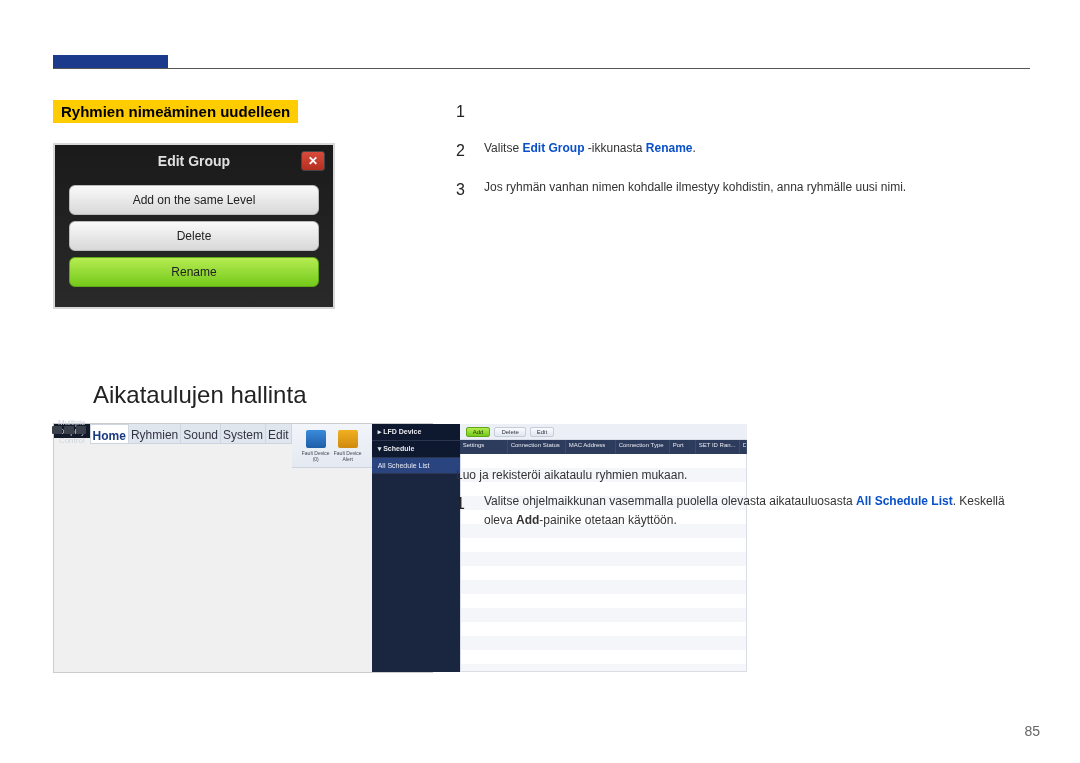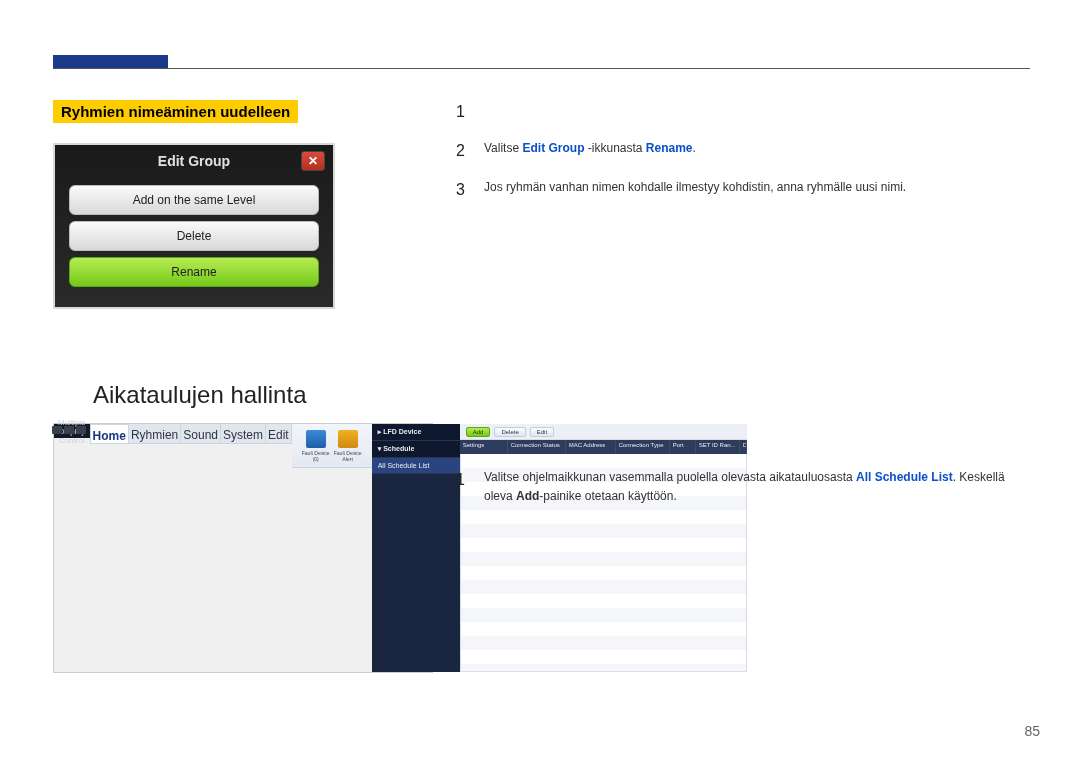--- a/index.html
+++ b/index.html
@@ -353,20 +353,21 @@
         <span>Valitse </span><span class="kw-blue">Edit Group</span><span> -ikkunasta </span><span class="kw-blue">Rename</span><span>.</span>
       </div>
     </div>
     <div class="step">
       <div class="step-num">3</div>
       <div>Jos ryhmän vanhan nimen kohdalle ilmestyy kohdistin, anna ryhmälle uusi nimi.</div>
     </div>
   </div>
 
   <div style="height: 252px"></div>
+  <div class="desc">Luo ja rekisteröi aikataulu ryhmien mukaan.</div>
 
   <div class="step">
     <div class="step-num">1</div>
     <div>
       <span>Valitse ohjelmaikkunan vasemmalla puolella olevasta aikatauluosasta </span><span class="kw-blue">All Schedule List</span><span>. Keskellä oleva </span><span class="kw-bold">Add</span><span>-painike otetaan käyttöön.</span>
     </div>
   </div>
 </div>
 
 <div class="page-num">85</div>

